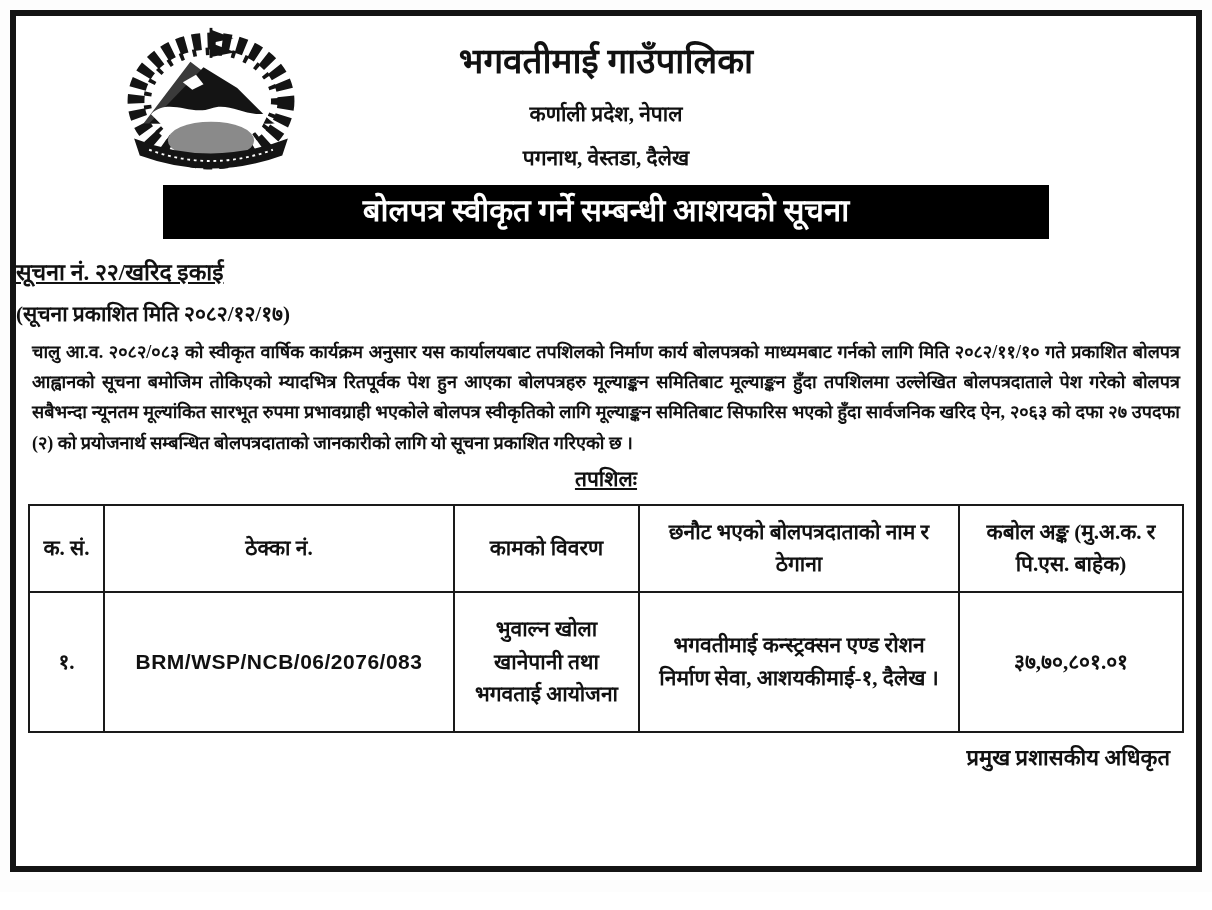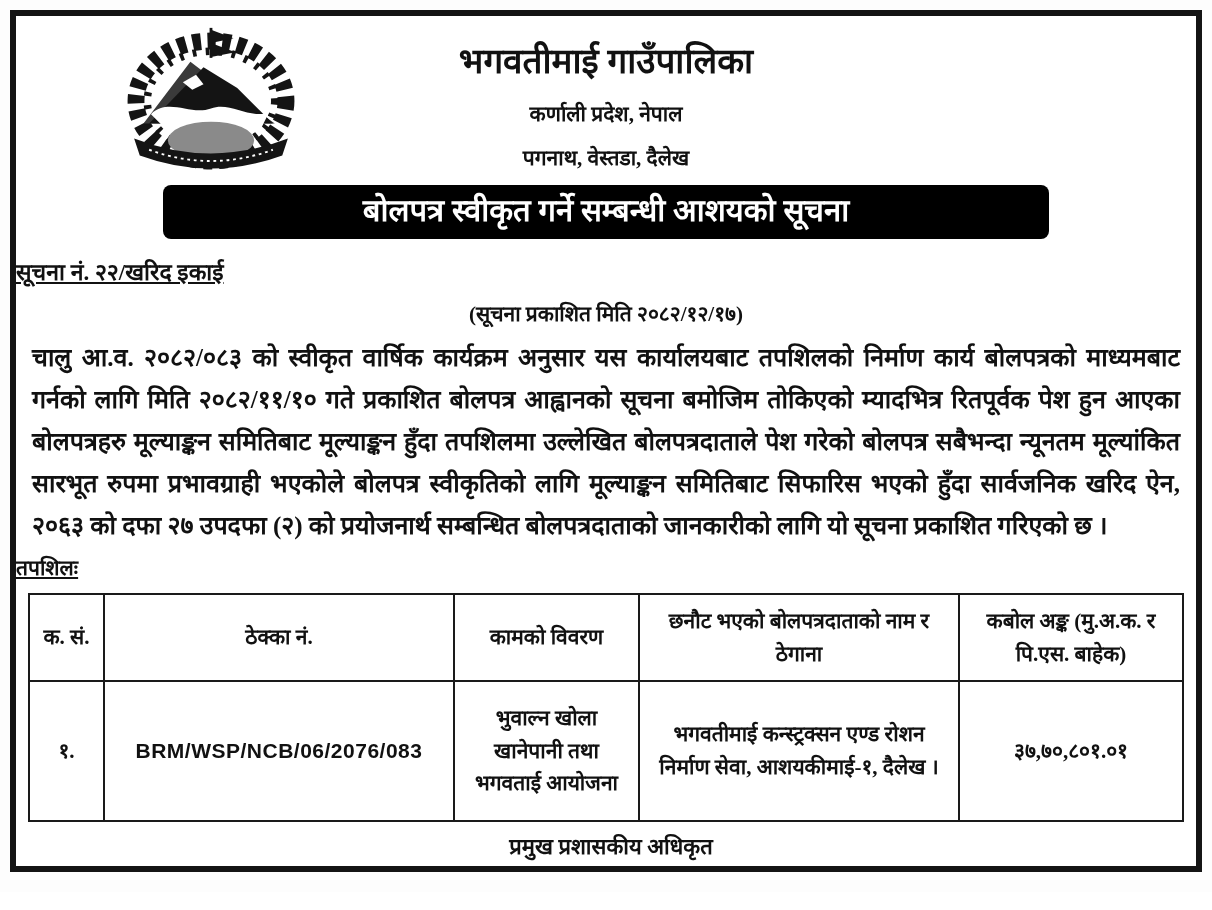--- a/index.html
+++ b/index.html
@@ -27,37 +27,36 @@
   .org-office { text-align: center; font-size: 33px; font-weight: bold; margin-top: 16px; }
   .addr       { text-align: center; font-size: 21px; font-weight: bold; margin-top: 16px; }
   .banner {
     margin: 14px auto 0 auto;
     width: 886px; height: 54px;
     background: #000;
     color: #fff;
     font-size: 31px; font-weight: bold;
     text-align: center;
     line-height: 52px;
-    border-radius: 8px;
   }
   .notice-number {
     text-align: left; font-size: 23px; font-weight: bold;
     text-decoration: underline;
     margin-top: 16px;
   }
-  .pub-date { text-align: center; font-size: 21px; font-weight: bold; margin-top: 12px; }
+  .pub-date { font-size: 21px; font-weight: bold; margin-top: 12px; }
   .body-par {
     margin: 10px 16px 0 16px;
-    font-size: 25px;
+    font-size: 18px;
     font-weight: 600;
     line-height: 1.68;
     text-align: justify;
   }
   .details-label {
-    text-align: left; font-size: 21px; font-weight: bold;
+    text-align: center; font-size: 21px; font-weight: bold;
     text-decoration: underline;
     margin-top: 6px;
   }
   table.bids {
     border-collapse: collapse;
     margin: 12px auto 0 auto;
     width: 1154px;
     table-layout: fixed;
   }
   table.bids th, table.bids td {
@@ -66,21 +65,21 @@
     vertical-align: middle;
     font-size: 21px;
     font-weight: 600;
     padding: 4px 8px;
     line-height: 1.55;
   }
   table.bids th { height: 87px; font-weight: bold; }
   table.bids td { height: 140px; }
   td.tender-no { font-family: "Liberation Sans", "DejaVu Sans", sans-serif; font-size: 23px; font-weight: bold; letter-spacing: 0.5px; }
   .signature {
-    text-align: center;
+    text-align: right;
     font-size: 22px; font-weight: bold;
     margin: 8px 26px 0 0;
     padding-left: 36px;
   }
 </style>
 </head>
 <body>
 
 <div class="page">
   <div class="frame">

